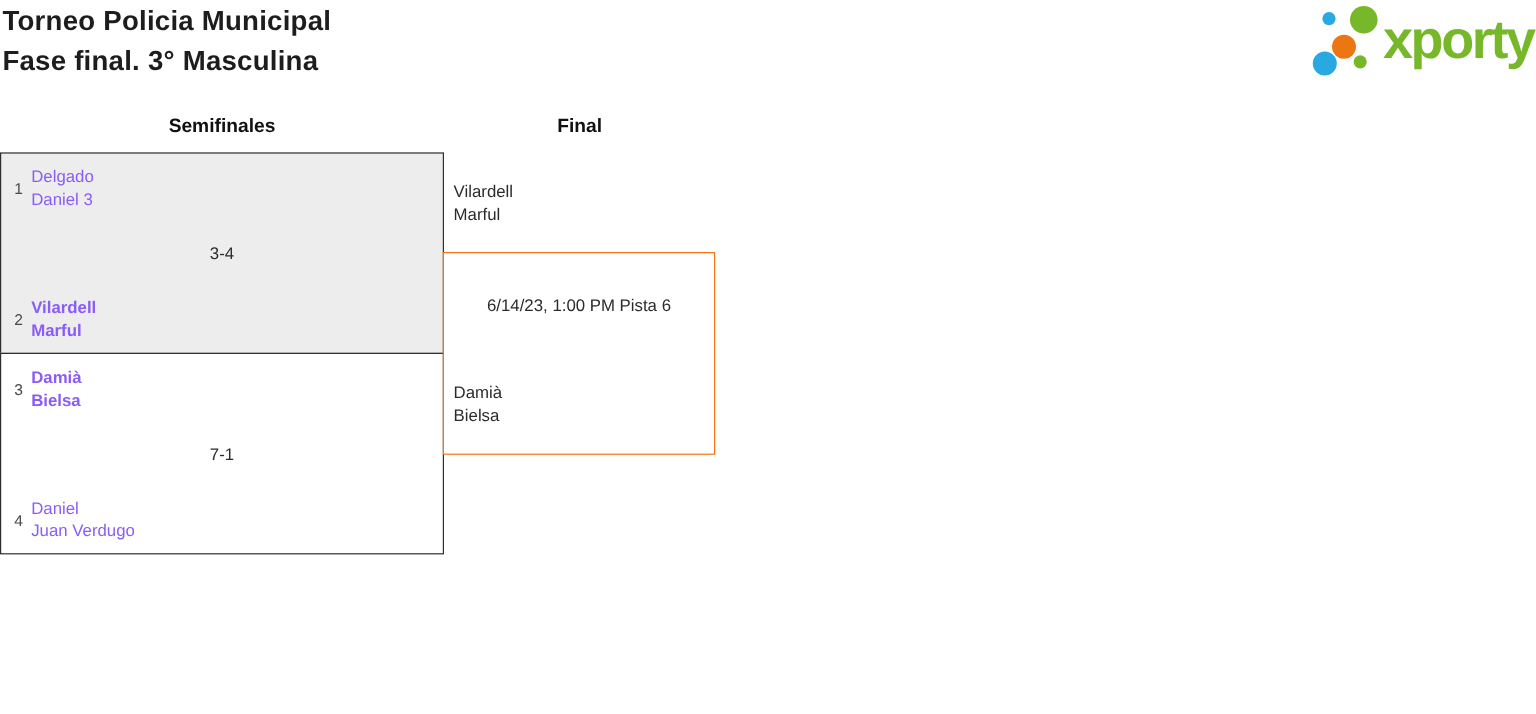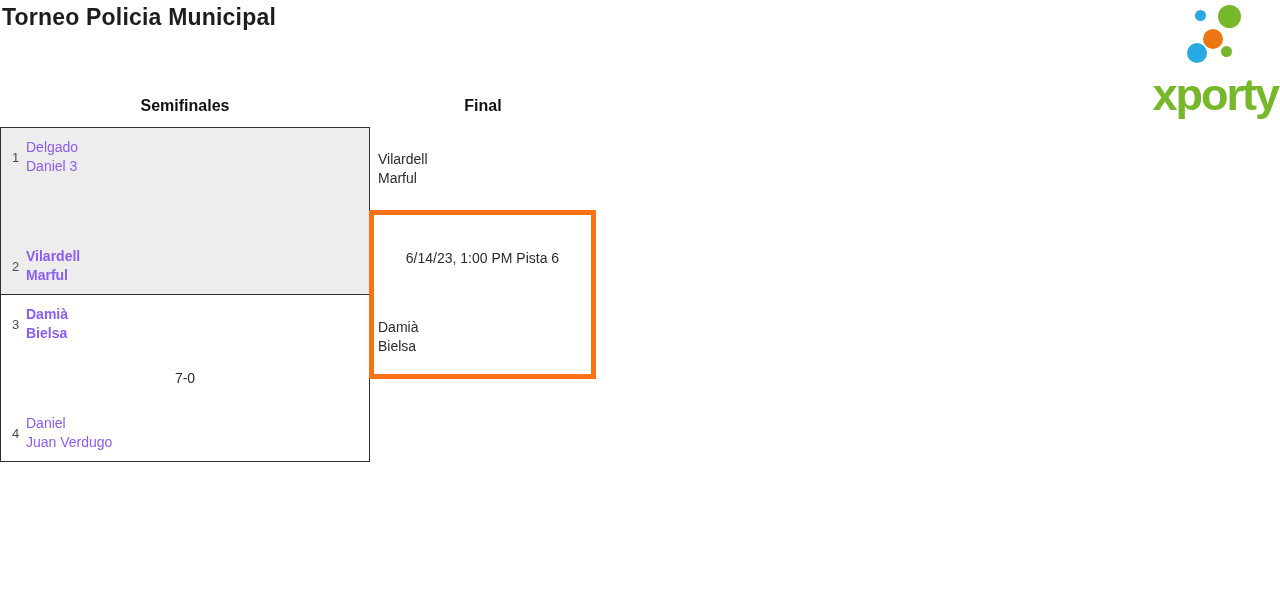--- a/index.html
+++ b/index.html
@@ -26,22 +26,21 @@
     color: #1d1d1d;
     line-height: 33px;
     letter-spacing: 0.2px;
   }
 
   .logo {
     position: absolute;
     top: 3px;
     right: 2px;
     display: flex;
-    align-items: center;
-    flex-direction: column;
+    align-items: flex-start;
   }
   .logo-dots {
     position: relative;
     width: 58px;
     height: 62px;
   }
   .dot { position: absolute; border-radius: 50%; }
   .dot-blue-small  { left: 10px; top: 7px;  width: 11px; height: 11px; }
   .dot-green-big   { left: 33px; top: 2px;  width: 23px; height: 23px; }
   .dot-orange      { left: 18px; top: 26px; width: 20px; height: 20px; }
@@ -114,21 +113,21 @@
     color: #2b2b2b;
   }
 
   
   .final-box {
     position: absolute;
     left: 369px;
     top: 210px;
     width: 227px;
     height: 169px;
-    border: 5px solid #f97316;
+    border: 1px solid #f97316;
     box-sizing: border-box;
     background: transparent;
   }
   .final-info {
     position: absolute;
     left: 0;
     top: 35px;
     width: 100%;
     text-align: center;
     font-size: 14px;
@@ -144,20 +143,21 @@
   .final-team-1 { top: 150px; }
   .final-team-2 { top: 318px; }
 </style>
 </head>
 <body>
 
 <div class="page">
 
   <div class="title">
     <div>Torneo Policia Municipal</div>
+    <div>Fase final. 3° Masculina</div>
   </div>
 
   <div class="logo">
     <div class="logo-dots">
       <span class="dot dot-blue-small" style="background: rgb(41, 169, 225);"></span>
       <span class="dot dot-green-big" style="background: rgb(118, 184, 42);"></span>
       <span class="dot dot-orange" style="background: rgb(236, 118, 18);"></span>
       <span class="dot dot-blue-big" style="background: rgb(41, 169, 225);"></span>
       <span class="dot dot-green-small" style="background: rgb(118, 184, 42);"></span>
     </div>
@@ -168,38 +168,39 @@
   <div class="round-header rh-final">Final</div>
 
   <div class="match match-1">
     <div class="team team-top">
       <span class="seed">1</span>
       <span class="names">
         <div>Delgado</div>
         <div>Daniel 3</div>
       </span>
     </div>
+    <div class="score">3-4</div>
     <div class="team team-bottom winner">
       <span class="seed">2</span>
       <span class="names">
         <div>Vilardell</div>
         <div>Marful</div>
       </span>
     </div>
   </div>
 
   <div class="match match-2">
     <div class="team team-top winner">
       <span class="seed">3</span>
       <span class="names">
         <div>Damià</div>
         <div>Bielsa</div>
       </span>
     </div>
-    <div class="score">7-0</div>
+    <div class="score">7-1</div>
     <div class="team team-bottom">
       <span class="seed">4</span>
       <span class="names">
         <div>Daniel</div>
         <div>Juan Verdugo</div>
       </span>
     </div>
   </div>
 
   <div class="final-box">

